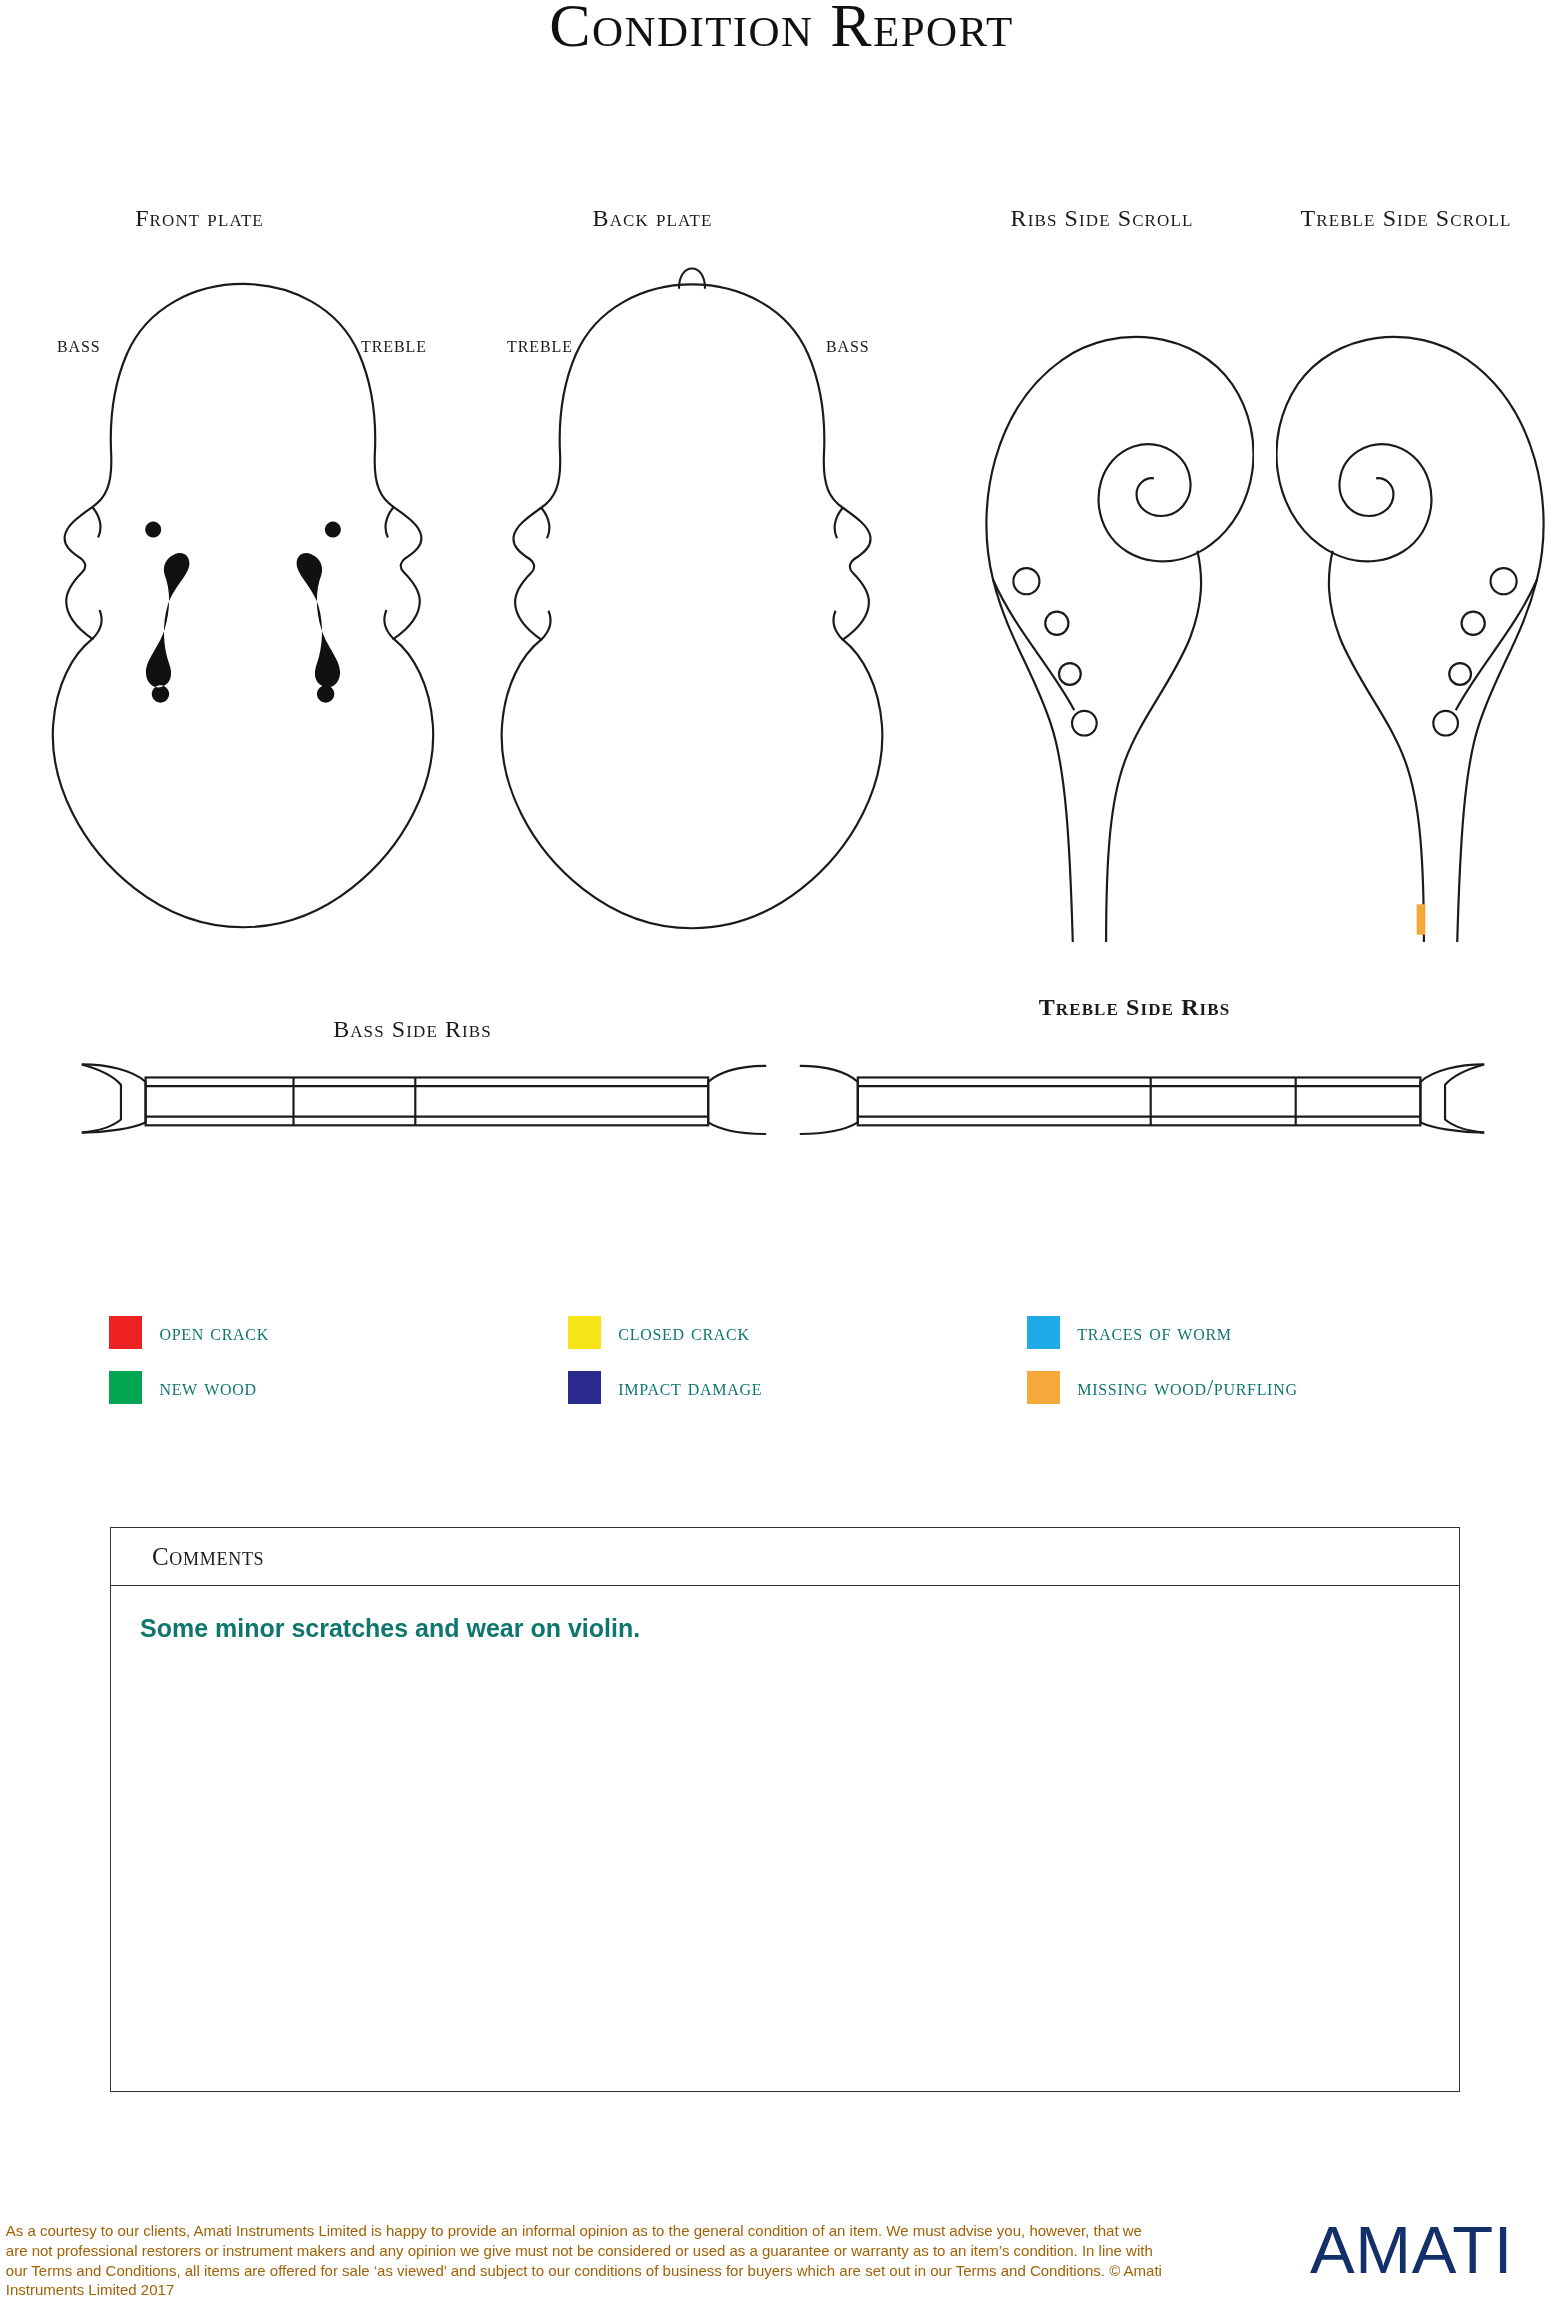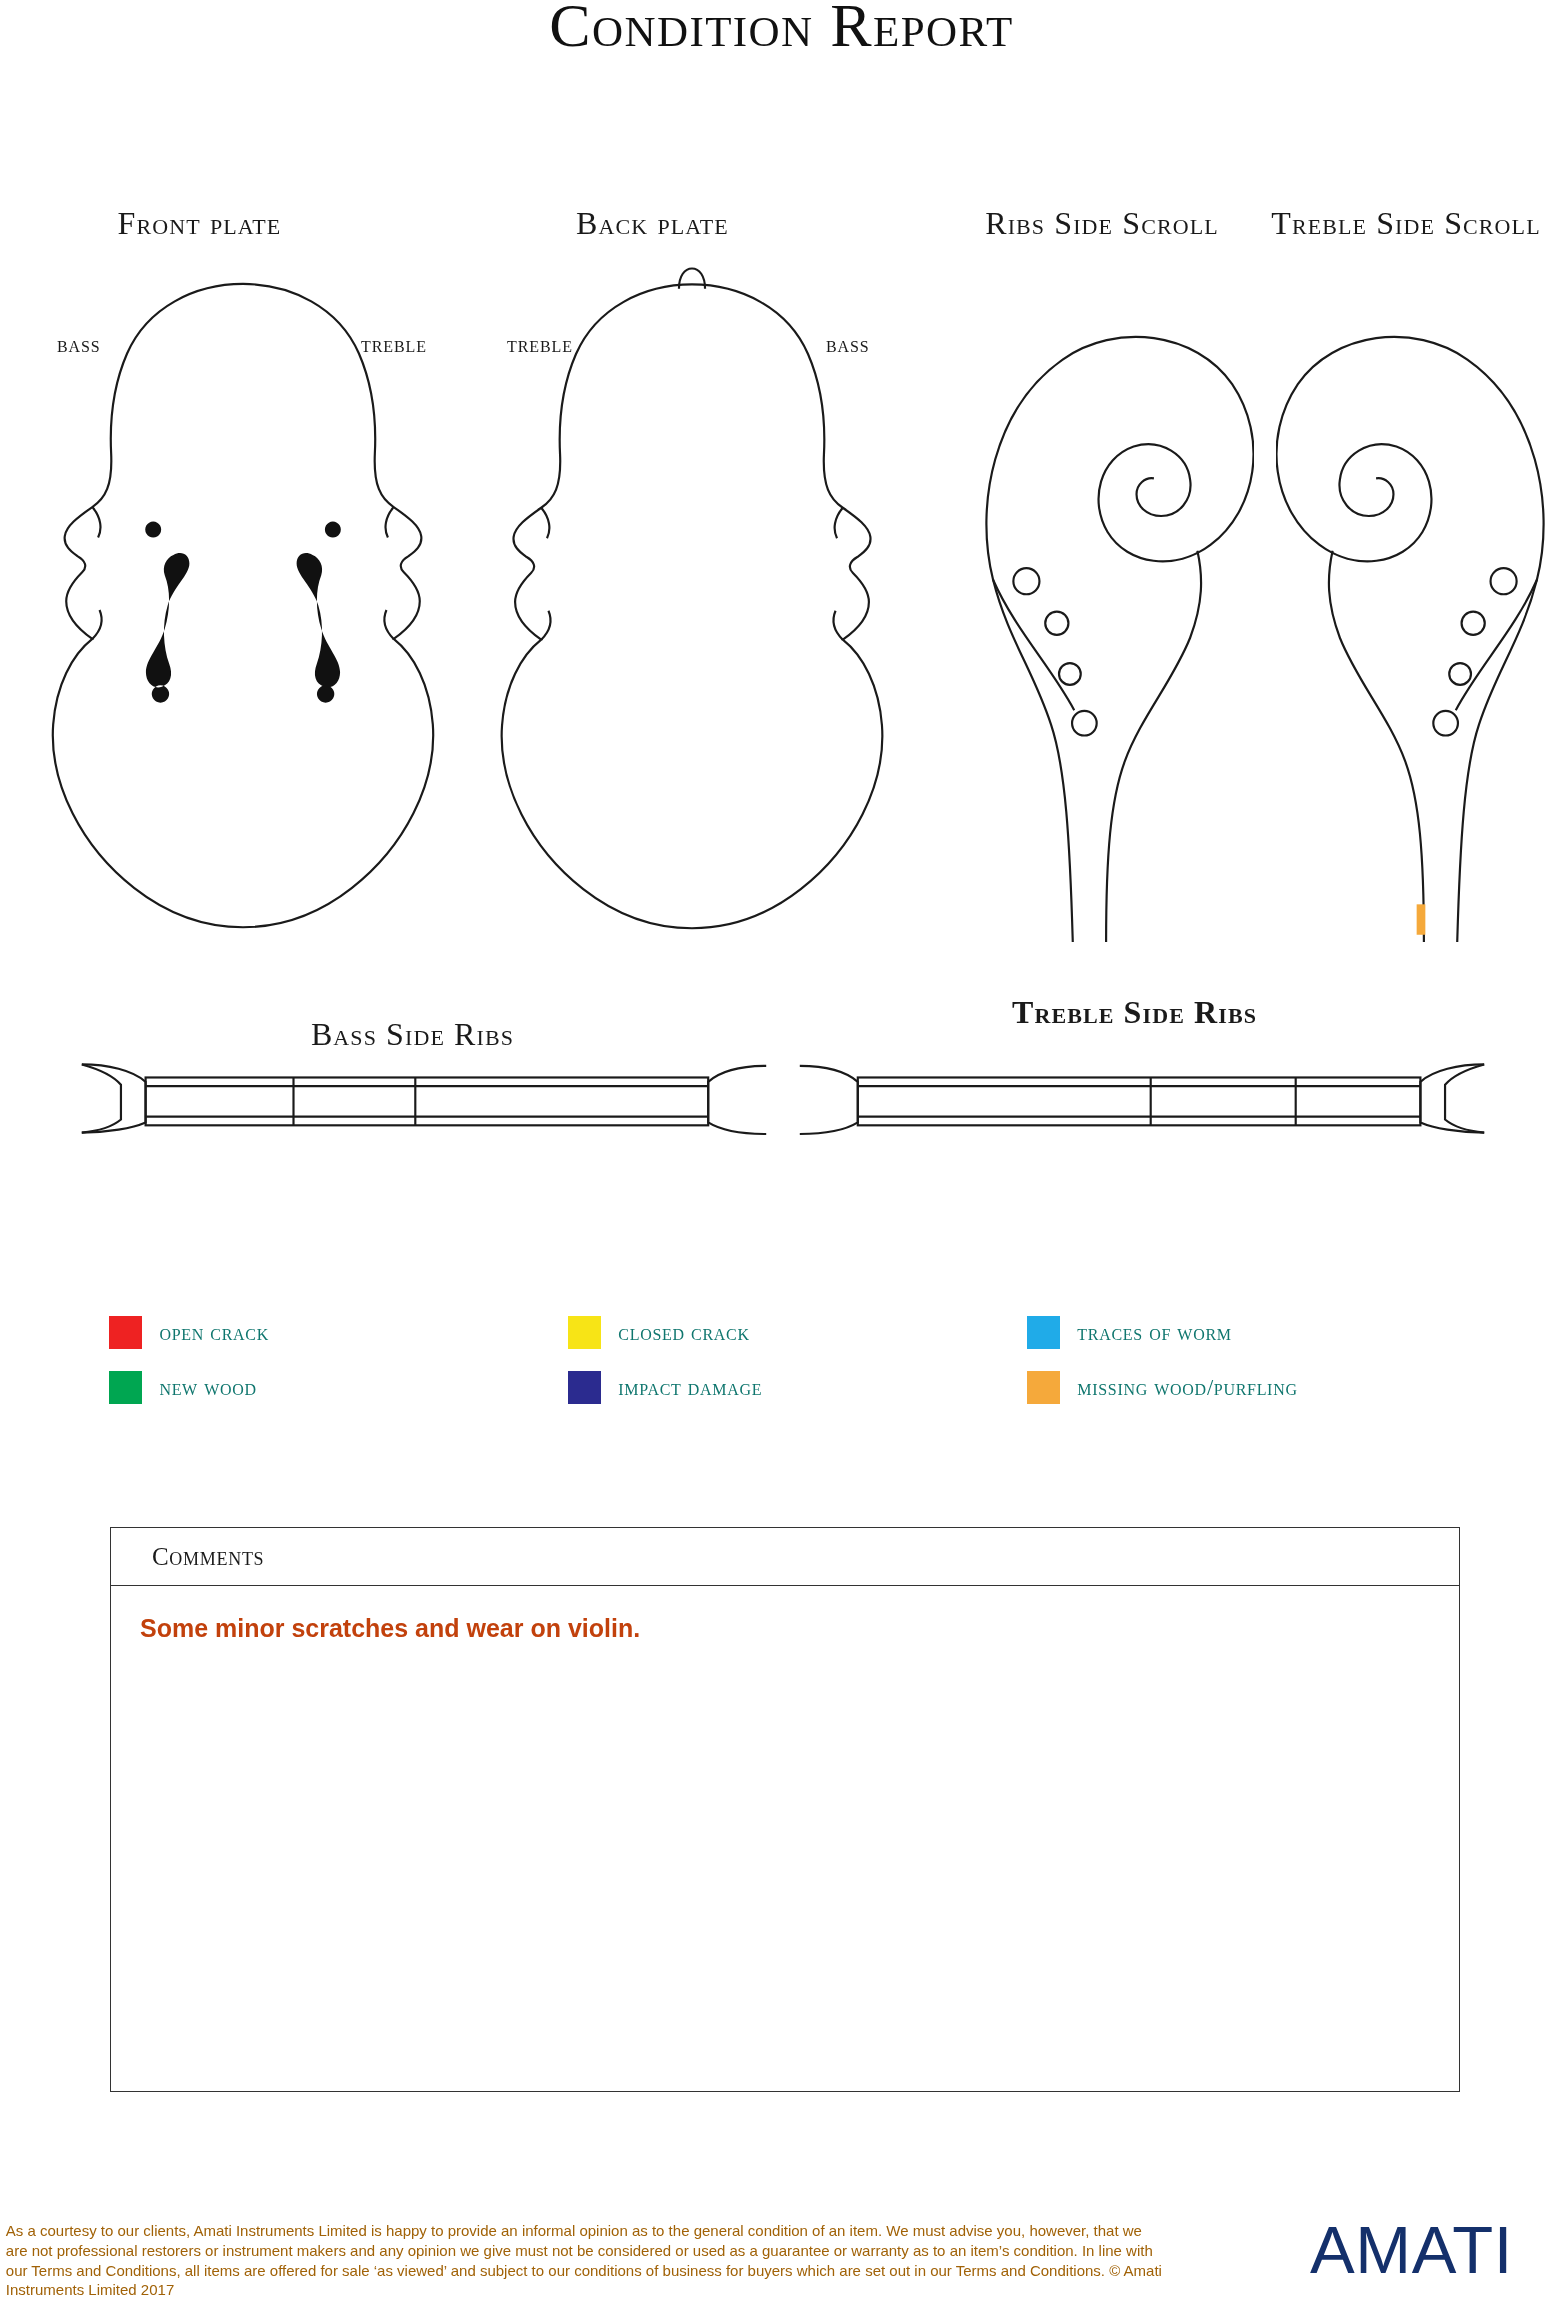--- a/index.html
+++ b/index.html
@@ -35,21 +35,21 @@
     color: #111;
     font-variant: small-caps;
     font-weight: normal;
   }
 
   
   .caption {
     position: absolute;
     font-family: "Liberation Serif", serif;
     font-variant: small-caps;
-    font-size: 32px;
+    font-size: 24px;
     letter-spacing: 1.1px;
     color: #1a1a1a;
     text-align: center;
     white-space: nowrap;
   }
 
   .sidelabel {
     position: absolute;
     font-family: "Liberation Serif", serif;
     font-variant: small-caps;
@@ -122,21 +122,21 @@
     letter-spacing: 0.7px;
     color: #1a1a1a;
   }
   .comments-body {
     padding: 26px 29px 0 29px;
   }
   .comments-text {
     font-family: "Liberation Sans", sans-serif;
     font-size: 25px;
     font-weight: bold;
-    color: #c2410c;
+    color: #0f766e;
     line-height: 1.3;
   }
 
   
   .footer {
     position: absolute;
     left: 5.8px;
     top: 2221px;
     width: 1160px;
   }

